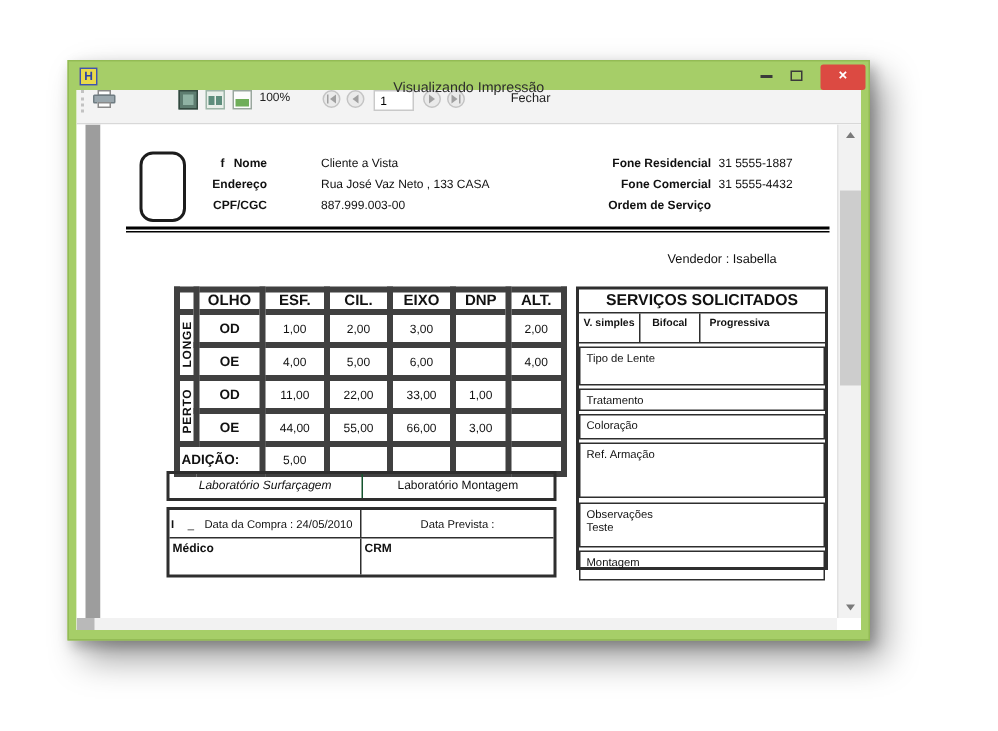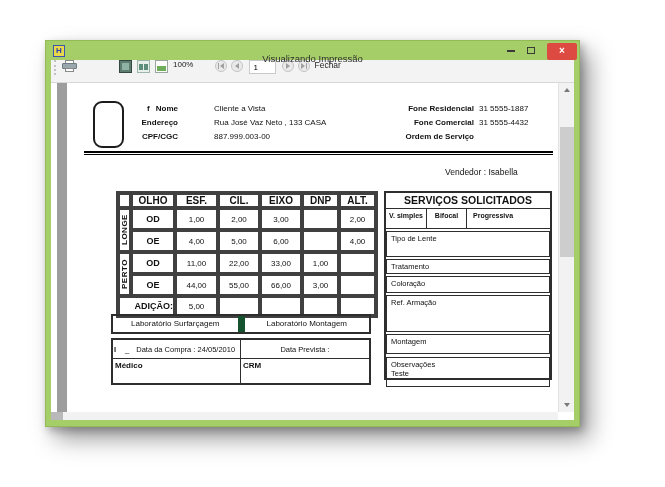--- a/index.html
+++ b/index.html
@@ -45,21 +45,21 @@
   .vi-3::after { content:""; position:absolute; left:1px; bottom:1px; right:1px; height:5px; background:#6fae59; }
   .zoom-label { margin-right:0; }
   .nav-btn { width:12px; height:12px; border-radius:50%; background:#eaeaea; border:1px solid #c4c4c4;
     margin-right:4px; display:flex; align-items:center; justify-content:center; }
   .tri-l { width:0; height:0; border-top:3px solid transparent; border-bottom:3px solid transparent; border-right:4px solid #a0a0a0; }
   .tri-r { width:0; height:0; border-top:3px solid transparent; border-bottom:3px solid transparent; border-left:4px solid #a0a0a0; }
   .bar-end { width:1px; height:6px; background:#a0a0a0; margin-left:1px; }
   .bar-start { width:1px; height:6px; background:#a0a0a0; margin-right:1px; }
   .page-input { width:27px; height:14px; border:1px solid #c9c9c9; font-size:8px; padding-left:3px;
     margin:0 6px 0 2px; font-family:"Liberation Sans", sans-serif; }
-  .close-label { font-size:8.5px; color:#1e1e1e; }
+  .close-label { margin-left:26px; font-size:8.5px; color:#1e1e1e; }
 
   
   .preview { flex:1; position:relative; background:#fff; overflow:hidden; }
   .grey-strip { position:absolute; left:6px; top:0; width:10px; bottom:8px; background:#9d9d9d; }
   .page { position:absolute; left:16px; top:0; right:16px; bottom:8px; background:#fff; font-size:8px; color:#111; }
 
   .vscroll { position:absolute; right:0; top:0; width:16px; bottom:8px; background:#f2f2f2; border-left:1px solid #e2e2e2; }
   .vs-up,.vs-down { position:absolute; left:0; width:16px; height:14px; display:flex; align-items:center; justify-content:center; }
   .vs-up { top:0; } .vs-down { bottom:0; }
   .tri-up { width:0; height:0; border-left:3px solid transparent; border-right:3px solid transparent; border-bottom:4px solid #7a7a7a; }
@@ -93,38 +93,38 @@
   table.rx td, table.rx th { border:4px solid #404040; text-align:center; overflow:hidden; }
   table.rx { border:2px solid #2e2e2e; }
   .rx thead th { height:15px; font-size:10px; font-weight:bold; border-bottom:2px solid #2e2e2e; }
   .rx .c0 { width:13px; } .rx .c1 { width:44px; } .rx .c2 { width:43px;margin-left:35px; }
   .rx .c3 { width:42px; } .rx .c4 { width:42px; } .rx .c5 { width:37px; } .rx .c6 { width:37px; }
   .rx tbody td { height:22px; font-size:8px; }
   .rx .eye { font-size:9px; font-weight:bold; }
   .rx .vlabel { font-size:8px; font-weight:bold; writing-mode:vertical-rl; transform:rotate(180deg); letter-spacing:0.5px; }
   .rx tr.perto-start td { border-top:2px solid #2e2e2e; }
   .rx tr.adicao td { border-top:2px solid #2e2e2e; height:20px; }
-  .rx .adicao-lbl { font-size:9px; font-weight:bold; text-align:right; padding-left:1px; }
+  .rx .adicao-lbl { font-size:9px; font-weight:bold; text-align:left; padding-left:1px; }
 
   .serv-panel { left:317px; top:108px; width:168px; height:189px; border:2px solid #2e2e2e; background:#fff; }
   .serv-title { height:16px; line-height:15px; text-align:center; font-weight:bold; font-size:10.5px; border-bottom:1px solid #2e2e2e; }
   .serv-types { display:flex; height:20px; font-size:7px; font-weight:bold; border-bottom:1px solid #2e2e2e; }
   .serv-types > div { padding:3px 0 0 3px; }
   .st-1 { width:41px; border-right:1px solid #2e2e2e; }
   .st-2 { width:40px; border-right:1px solid #2e2e2e; text-align:center; padding-left:0 !important; }
   .st-3 { flex:1; padding-left:6px !important; }
   .serv-box { border:1px solid #2e2e2e; margin-top:2px; font-size:7.5px; padding:2px 0 0 4px; }
   .sb-tipo { height:26px; } .sb-trat { height:15px; } .sb-color { height:17px; }
   .sb-ref { height:37px; } .sb-mont { height:20px; }
   .sb-obs { height:30px; margin-top:3px; border-width:1px; }
   .sb-obs div { line-height:9px; }
 
   .lab-header { left:44px; top:231px; width:260px; height:20px; border:2px solid #2e2e2e; display:flex; }
   .lab-header > div { flex:1; text-align:center; font-size:8px; line-height:16px; }
-  .lab-h1 { border-right:7px solid #14532d; }
+  .lab-h1 { border-right:1px solid #14532d;font-style:italic; }
   .lab-main { left:44px; top:255px; width:260px; height:47px; border:2px solid #2e2e2e; }
   .lab-row1 { display:flex; height:19px; border-bottom:1px solid #2e2e2e; font-size:7.5px; }
   .lab-row1 > div { width:50%; display:flex; align-items:center; }
   .lr1-left { border-right:1px solid #2e2e2e; }
   .mark-i { font-weight:bold; margin-left:1px; }
   .mark-us { margin-left:9px; }
   .lr1-left .txt { margin-left:7px; }
   .lr1-right { justify-content:center; }
   .lab-row2 { display:flex; height:24px; font-size:8px; font-weight:bold; }
   .lab-row2 > div { width:50%; padding:2px 0 0 2px; }
@@ -269,25 +269,25 @@
             <div class="serv-title">SERVIÇOS SOLICITADOS</div>
             <div class="serv-types">
               <div class="st-1">V. simples</div>
               <div class="st-2">Bifocal</div>
               <div class="st-3">Progressiva</div>
             </div>
             <div class="serv-box sb-tipo">Tipo de Lente</div>
             <div class="serv-box sb-trat">Tratamento</div>
             <div class="serv-box sb-color">Coloração</div>
             <div class="serv-box sb-ref">Ref. Armação</div>
-            <div class="serv-box sb-mont">Montagem</div>
             <div class="serv-box sb-obs">
               <div>Observações</div>
               <div>Teste</div>
             </div>
+            <div class="serv-box sb-mont">Montagem</div>
           </div>
 
           <div class="abs lab-header">
             <div class="lab-h1">Laboratório Surfarçagem</div>
             <div>Laboratório Montagem</div>
           </div>
           <div class="abs lab-main">
             <div class="lab-row1">
               <div class="lr1-left">
                 <span class="mark-i">I</span>

